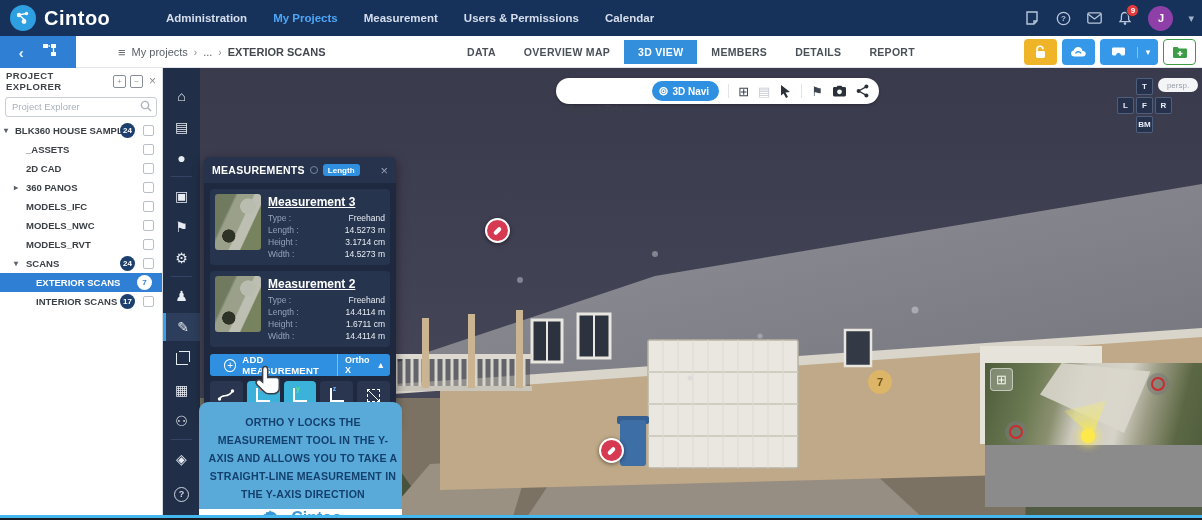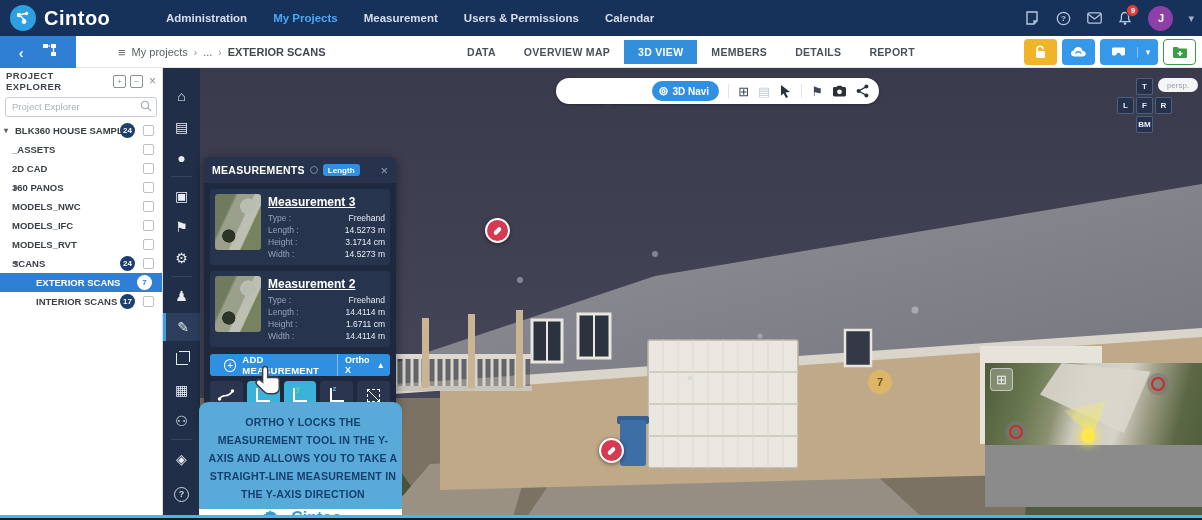--- a/index.html
+++ b/index.html
@@ -46,21 +46,21 @@
   .exp-title { font-size:9.5px; font-weight:bold; color:#3f444b; letter-spacing:.4px; flex:1; }
   .exp-hico { width:13px; height:13px; border:1.2px solid #8a9099; border-radius:2px; margin-left:4px; font-size:8px; color:#8a9099; display:flex; align-items:center; justify-content:center; cursor:pointer; }
   .exp-close { margin-left:6px; color:#8a9099; font-size:12px; cursor:pointer; }
   .exp-search { position:relative; margin:2px 5px 4px 5px; }
   .exp-search input { width:100%; height:20px; border:1px solid #c9ced6; border-radius:3px; font-size:9.5px; padding:0 20px 0 6px; color:#444; font-family:"Liberation Sans",sans-serif; }
   .exp-search input::placeholder { color:#aab1bb; }
   .exp-search svg { position:absolute; right:5px; top:4px; }
   .trow { position:relative; height:19px; display:flex; align-items:center; font-size:9.5px; font-weight:bold; color:#3b4046; cursor:pointer; }
   .trow .arrow { position:absolute; font-size:8px; color:#5a6069; }
   .lv0 .arrow { left:4px; } .lv0 .tlabel { padding-left:15px; }
-  .lv1 .arrow { left:14px; } .lv1 .tlabel { padding-left:12px; }
+  .lv1 .arrow { left:14px; } .lv1 .tlabel { padding-left:26px; }
   .lv2 .tlabel { padding-left:36px; }
   .tbadge { position:absolute; right:27px; width:15px; height:15px; border-radius:50%; background:#1c3f6e; color:#fff; font-size:8px; font-weight:bold; display:flex; align-items:center; justify-content:center; }
   .tcheck { position:absolute; right:8px; width:11px; height:11px; border:1.4px solid #b9bfc7; border-radius:2px; background:#fff; cursor:pointer; }
   .trow.selected { background:#2f80d4; color:#fff; }
   .trow.selected .tbadge { background:#fff; color:#2f80d4; right:10px; }
 
   
   #ltoolbar { position:absolute; left:163px; top:68px; width:37px; height:452px; background:#202e47; z-index:21; }
   .tb-ico { position:absolute; left:0; width:37px; height:28px; display:flex; align-items:center; justify-content:center; color:#e8edf4; font-size:14px; cursor:pointer; }
   .tb-ico.active { background:#2c3e5c; border-left:3px solid #3aa0e8; }
@@ -285,25 +285,25 @@
     <div class="trow lv1">
       <span class="tlabel">2D CAD</span>
       <span class="tcheck"></span>
     </div>
     <div class="trow lv1">
       <span class="arrow">▸</span>
       <span class="tlabel">360 PANOS</span>
       <span class="tcheck"></span>
     </div>
     <div class="trow lv1">
+      <span class="tlabel">MODELS_IFC</span>
+      <span class="tcheck"></span>
+    </div>
+    <div class="trow lv1">
       <span class="tlabel">MODELS_NWC</span>
-      <span class="tcheck"></span>
-    </div>
-    <div class="trow lv1">
-      <span class="tlabel">MODELS_IFC</span>
       <span class="tcheck"></span>
     </div>
     <div class="trow lv1">
       <span class="tlabel">MODELS_RVT</span>
       <span class="tcheck"></span>
     </div>
     <div class="trow lv1">
       <span class="arrow">▾</span>
       <span class="tlabel">SCANS</span>
       <span class="tbadge">24</span>

